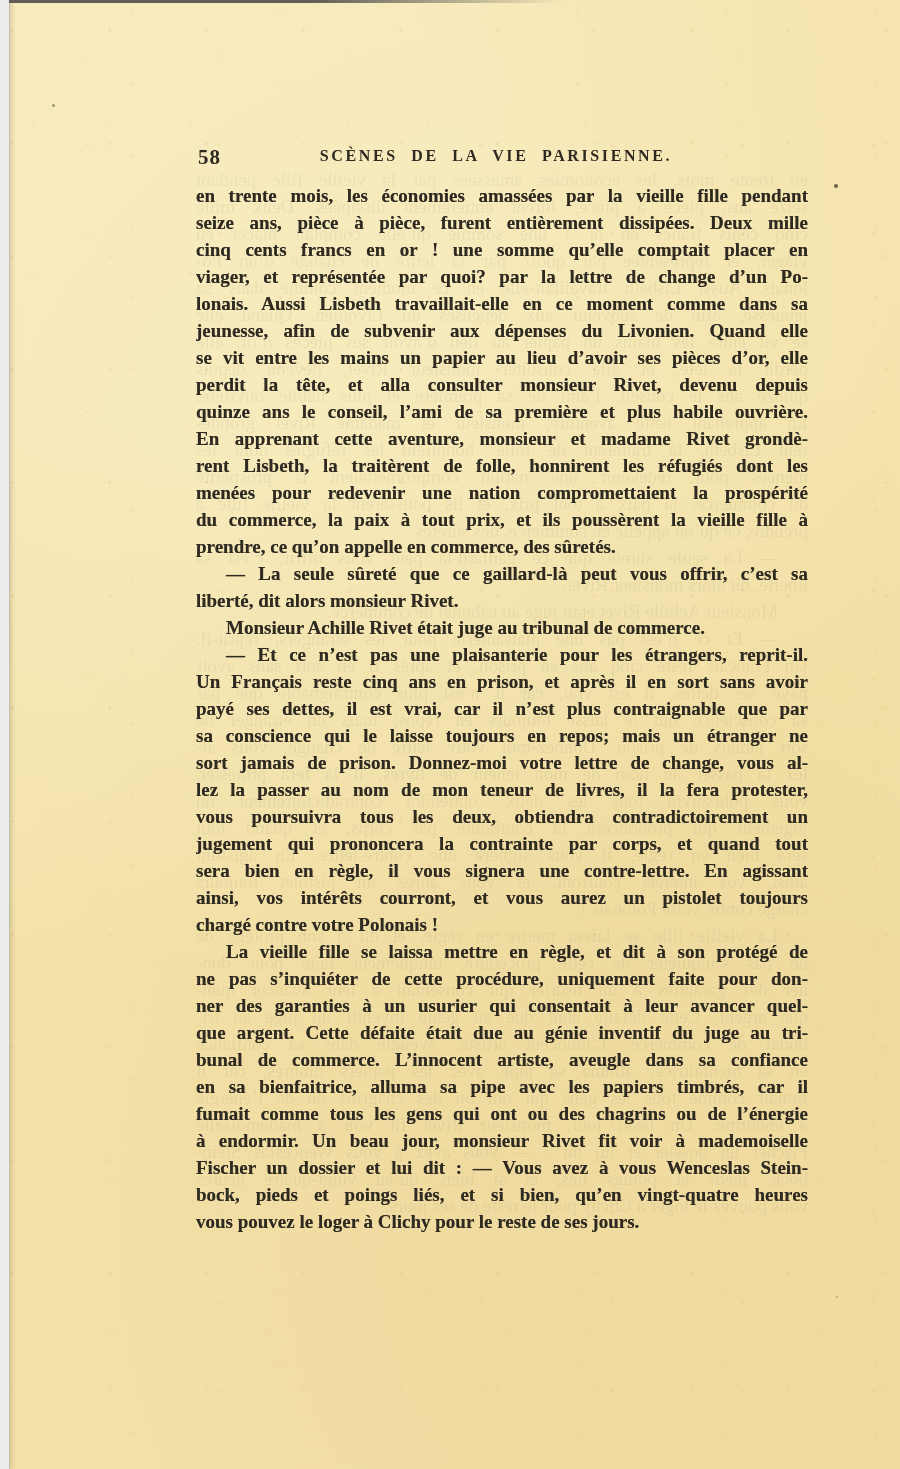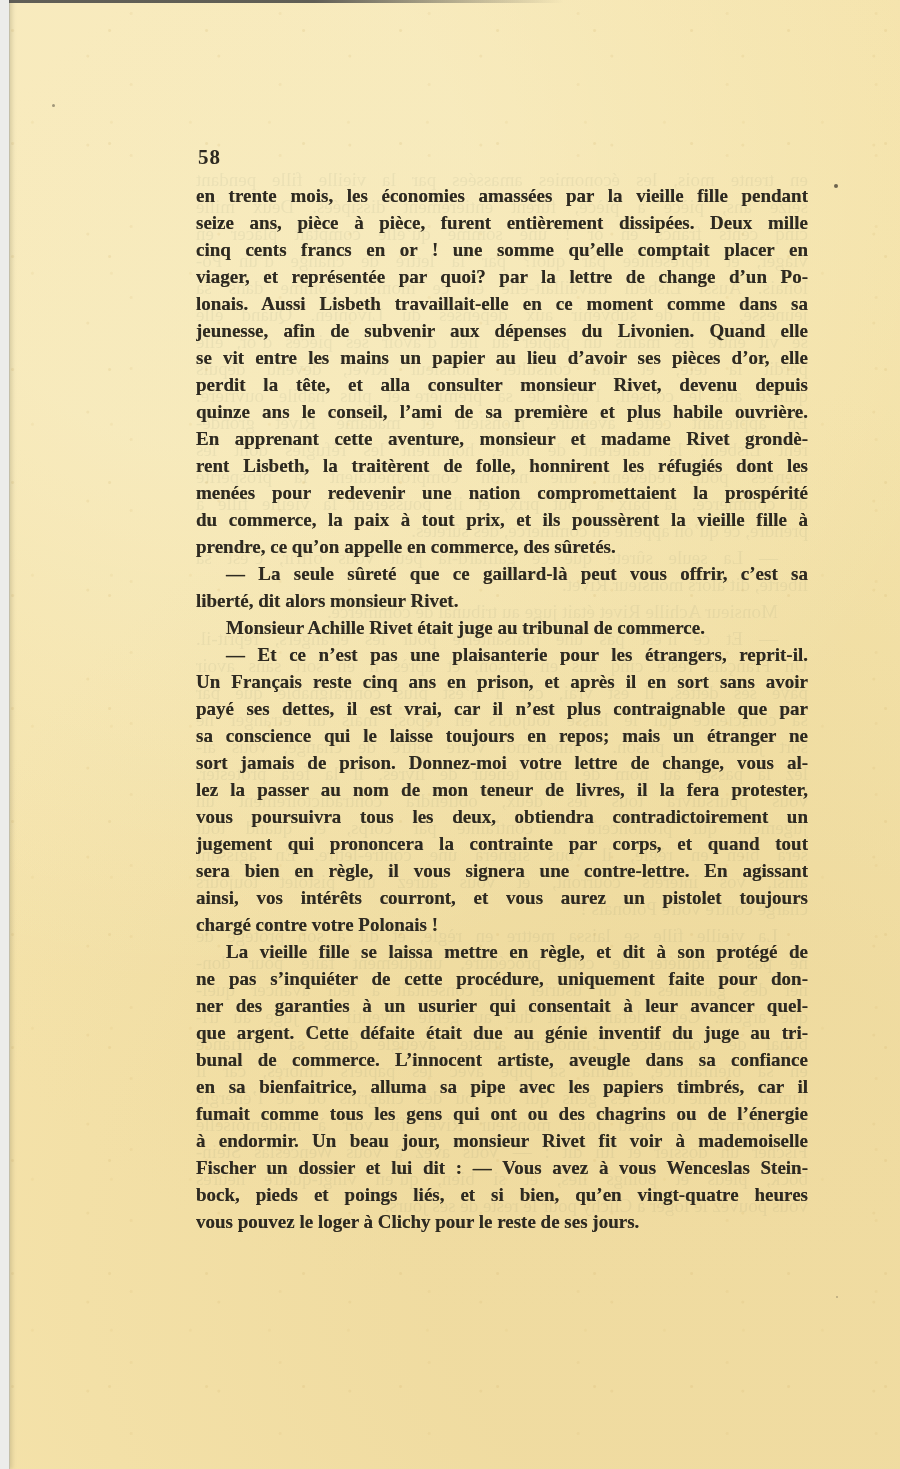--- a/index.html
+++ b/index.html
@@ -130,20 +130,21 @@
       <div class="line j">fumait comme tous les gens qui ont ou des chagrins ou de l’énergie</div>
       <div class="line j">à endormir. Un beau jour, monsieur Rivet fit voir à mademoiselle</div>
       <div class="line j">Fischer un dossier et lui dit : — Vous avez à vous Wenceslas Stein-</div>
       <div class="line j">bock, pieds et poings liés, et si bien, qu’en vingt-quatre heures</div>
       <div class="line l">vous pouvez le loger à Clichy pour le reste de ses jours.</div>
     </div>
 
   <div class="content">
     <div class="header">
       <span class="pagenum">58</span>
+      <span class="running-title">SCÈNES DE LA VIE PARISIENNE.</span>
     </div>
     <main class="text-block" id="textblock">
         <div class="line j">en trente mois, les économies amassées par la vieille fille pendant</div>
         <div class="line j">seize ans, pièce à pièce, furent entièrement dissipées. Deux mille</div>
         <div class="line j">cinq cents francs en or ! une somme qu’elle comptait placer en</div>
         <div class="line j">viager, et représentée par quoi? par la lettre de change d’un Po-</div>
         <div class="line j">lonais. Aussi Lisbeth travaillait-elle en ce moment comme dans sa</div>
         <div class="line j">jeunesse, afin de subvenir aux dépenses du Livonien. Quand elle</div>
         <div class="line j">se vit entre les mains un papier au lieu d’avoir ses pièces d’or, elle</div>
         <div class="line j">perdit la tête, et alla consulter monsieur Rivet, devenu depuis</div>

